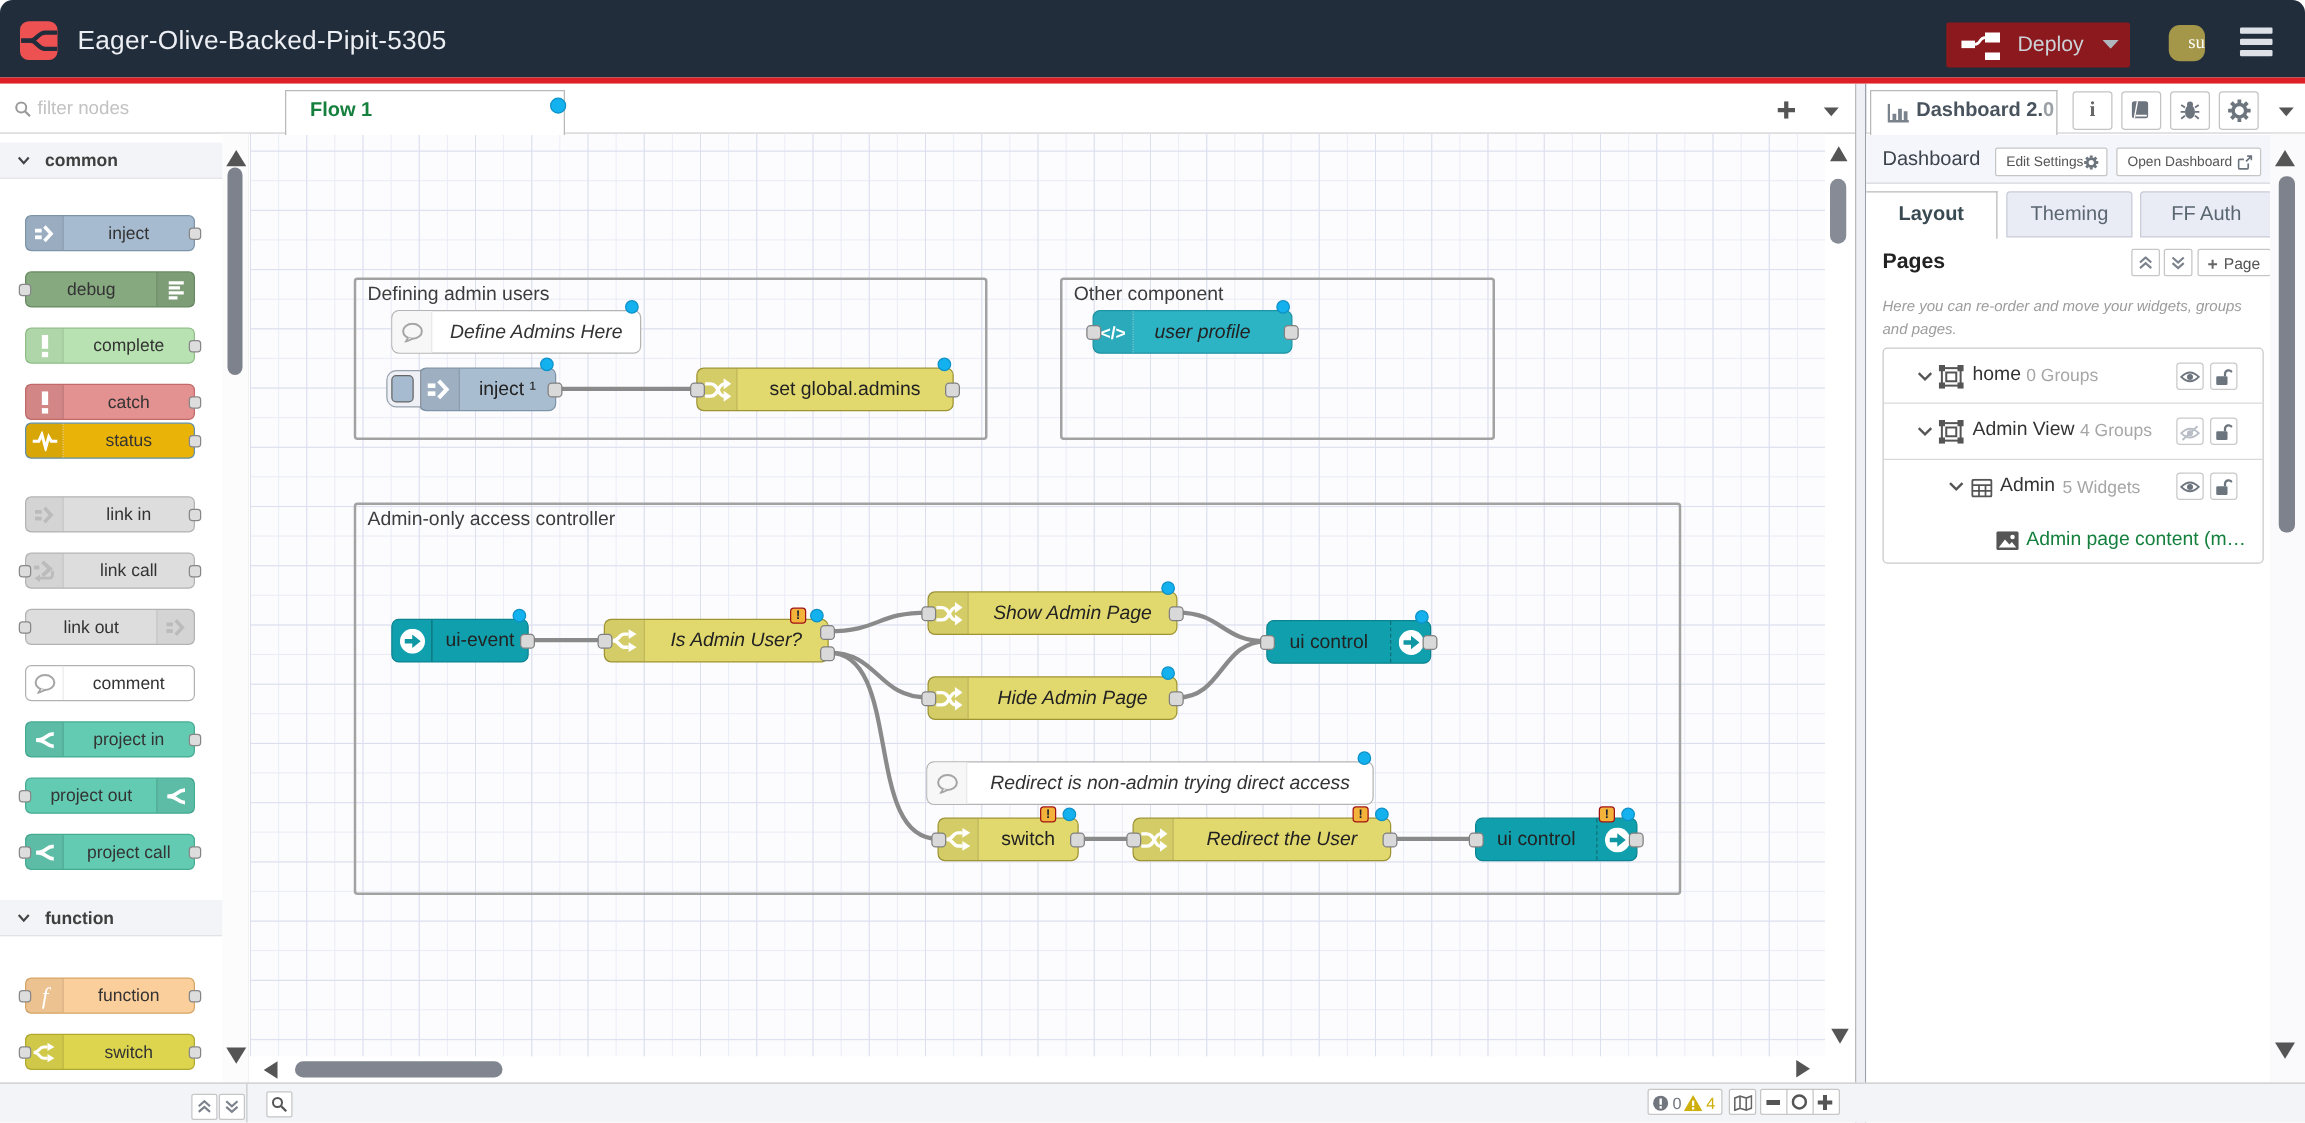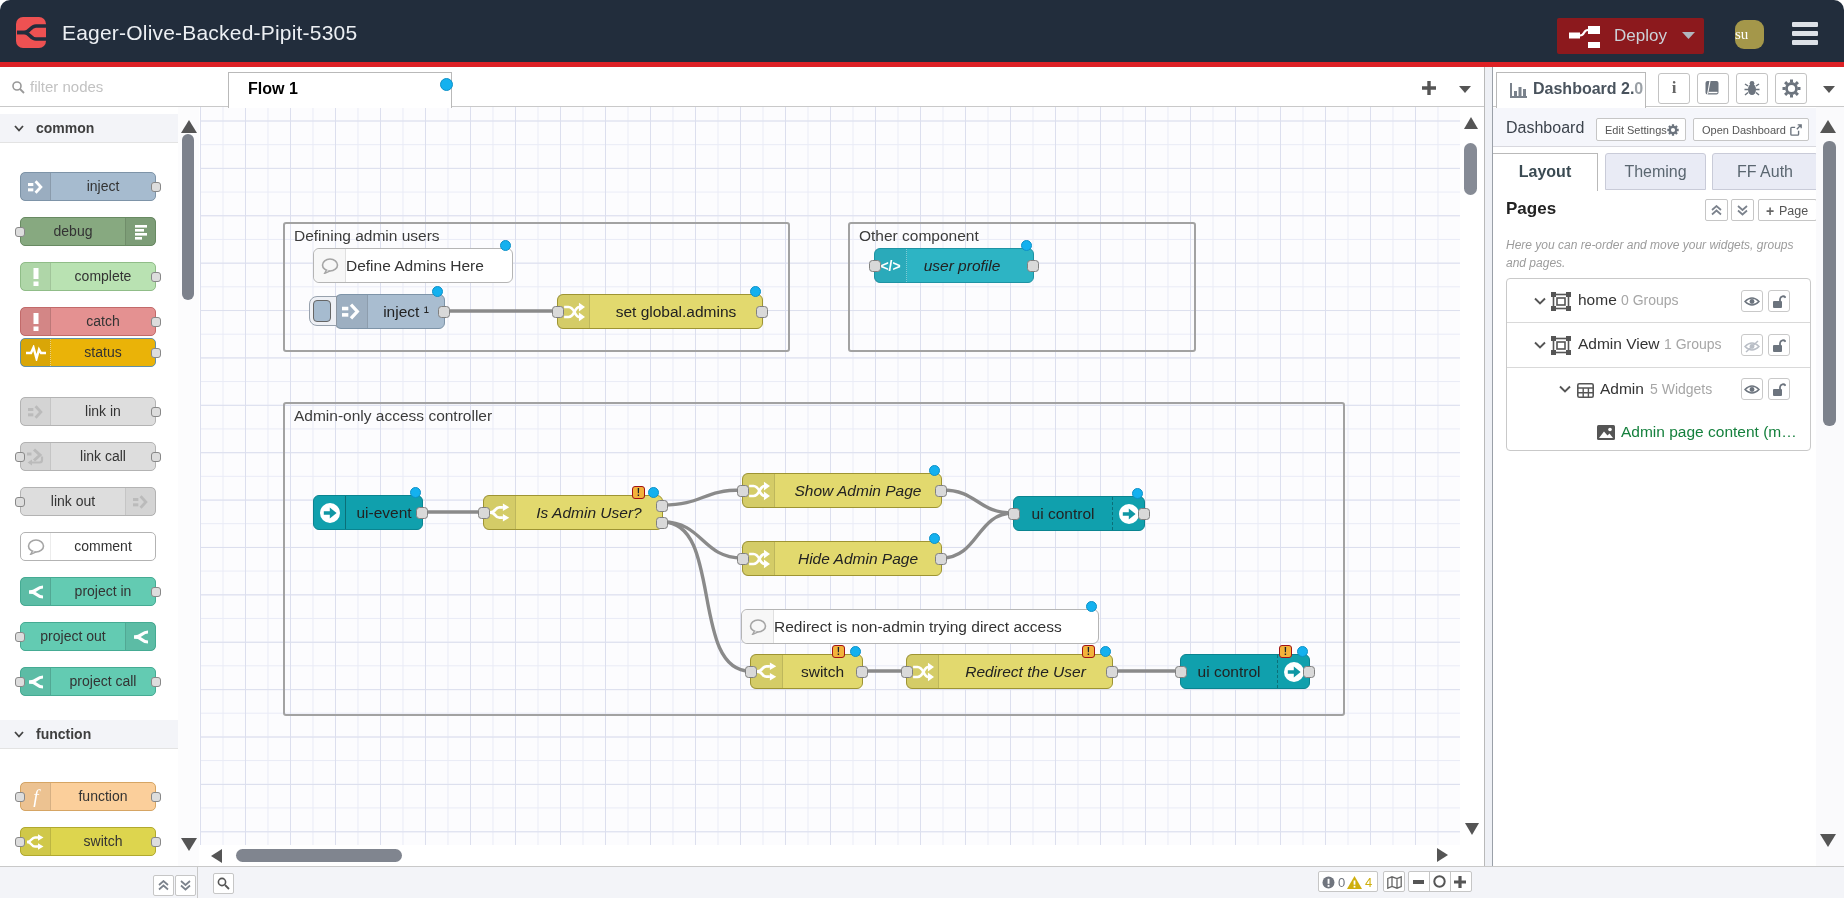--- a/index.html
+++ b/index.html
@@ -4,26 +4,26 @@
 <style>
 *{margin:0;padding:0;box-sizing:border-box}
 html,body{width:1844px;height:898px;overflow:hidden;background:#fff;font-family:"Liberation Sans",sans-serif}
 .abs{position:absolute}
 #header{position:absolute;left:0;top:0;width:1844px;height:62px;background:#222d3c;border-radius:10px 10px 0 0}
 #redline{position:absolute;left:0;top:62px;width:1844px;height:5px;background:#dd2025}
 #logo{position:absolute;left:16px;top:17px;width:30px;height:31px;background:#ee5152;border-radius:7px;overflow:hidden}
 #title{position:absolute;left:62px;top:21px;font-size:21px;color:#eceff3;letter-spacing:0.2px}
 #deploy{position:absolute;left:1557px;top:18px;width:147px;height:36px;background:#8c191d;border-radius:2px}
 #deploy .dtext{position:absolute;left:57px;top:8px;font-size:17px;color:#ccd2d8}
-#avatar{position:absolute;left:1735px;top:20px;width:29px;height:29px;background:#a4974a;border-radius:9px;text-align:left;font-family:"Liberation Serif",serif;font-size:15px;color:#fff;line-height:29px}
+#avatar{position:absolute;left:1735px;top:20px;width:29px;height:29px;background:#a4974a;border-radius:9px;text-align:right;font-family:"Liberation Serif",serif;font-size:15px;color:#fff;line-height:29px}
 .hbar{position:absolute;left:1792px;width:26px;height:5px;background:#dde1e7;border-radius:1px}
 #searchbox{position:absolute;left:0;top:67px;width:199px;height:40px;background:#fff;border-bottom:1px solid #c9c9c9}
 #tabstrip{position:absolute;left:199px;top:67px;width:1285px;height:40px;background:#fff;border-bottom:1px solid #c9c9c9}
 #flowtab{position:absolute;left:228px;top:72px;width:224px;height:36px;background:#fff;border:1px solid #b9b9b9;border-bottom:none;z-index:3}
-#flowtab span{position:absolute;left:19px;top:7px;font-size:16px;font-weight:bold;color:#000000}
+#flowtab span{position:absolute;left:19px;top:7px;font-size:16px;font-weight:bold;color:#15803d}
 #sbheadstrip{position:absolute;left:1493px;top:67px;width:351px;height:40px;background:#fff;border-bottom:1px solid #c9c9c9}
 #dashtab{position:absolute;left:1496px;top:72px;width:150px;height:36px;background:#fff;border:1px solid #b9b9b9;border-bottom:none;z-index:3}
 .sbbtn{position:absolute;top:73px;width:32px;height:31px;background:#fff;border:1px solid #c3c3c3;border-radius:3px}
 
 #palette{position:absolute;left:0;top:107px;width:199px;height:759px;background:#fff;border-right:1px solid #c9c9c9}
 .cat{position:absolute;left:0;width:178px;height:29px;background:#f3f4f8;border-bottom:1px solid #e3e3e3;font-size:14px;font-weight:bold;color:#3f3f3f;line-height:29px}
 .cat span{margin-left:36px}
 .pn{position:absolute;left:20px;width:136px;height:29px;border:1px solid;border-radius:5px}
 .pni{position:absolute;top:0;width:30px;height:27px;display:flex;align-items:center;justify-content:center}
 .pnl{position:absolute;top:0;height:27px;line-height:27px;font-size:14px;color:#333;text-align:center}
@@ -35,21 +35,21 @@
 .node{position:absolute;height:35px;border:1px solid;border-radius:6px;font-size:15.5px;color:#222}
 .nicon{position:absolute;top:0;bottom:0;width:32px;display:flex;align-items:center;justify-content:center}
 .nlab{position:absolute;top:0;height:33px;line-height:33px;text-align:center;white-space:nowrap}
 .port{position:absolute;width:12px;height:12px;background:#d9d9d9;border:1px solid #808080;border-radius:3.5px;z-index:5}
 .pin{left:-6px;top:11px}
 .pout{right:-6px;top:11px}
 .dot{position:absolute;width:11px;height:11px;border-radius:50%;background:#14b1ef;border:1px solid #0d91c8;right:1px;top:-9px;z-index:6}
 .warn{position:absolute;width:13px;height:13px;background:#f3b23a;border:1.5px solid #a11215;border-radius:3px;top:-10px;right:17px;z-index:6;color:#16222d;font-size:10px;font-weight:bold;text-align:center;line-height:11px}
 .comment{position:absolute;height:35px;background:#fff;border:1px solid #b5b5b5;border-radius:6px;font-size:15.5px;color:#333}
 .cicon{position:absolute;left:0;top:0;bottom:0;width:32px;background:#f7f7f7;border-right:1px solid #e0e0e0;border-radius:6px 0 0 6px;display:flex;align-items:center;justify-content:center}
-.clab{position:absolute;left:32px;right:0;top:0;height:33px;line-height:33px;text-align:left;white-space:nowrap}
+.clab{position:absolute;left:32px;right:0;top:0;height:33px;line-height:33px;text-align:center;font-style:italic;white-space:nowrap}
 
 #footer{position:absolute;left:0;top:866px;width:1844px;height:32px;background:#f3f4f8;border-top:1px solid #c9c9c9}
 .fbtn{position:absolute;background:#fff;border:1px solid #c6c6c6;border-radius:2px}
 
 #sidebar{position:absolute;left:1493px;top:107px;width:351px;height:759px;background:#fff}
 #divider{position:absolute;left:1484px;top:67px;width:9px;height:831px;background:#eef0f5;border-left:1px solid #b9b9b9;border-right:1px solid #9aa0a8}
 .tri{width:0;height:0;position:absolute}
 </style>
 </head>
 <body>
@@ -625,21 +625,21 @@
           <rect x="6" y="6" width="8" height="7"></rect>
         </g>
         <g fill="#555">
           <rect x="0" y="0" width="5" height="5"></rect>
           <rect x="15" y="0" width="5" height="5"></rect>
           <rect x="0" y="14" width="5" height="5"></rect>
           <rect x="15" y="14" width="5" height="5"></rect>
         </g>
       </svg>
   <span class="abs" style="left:71px;top:56px;font-size:15.5px;color:#333">Admin View</span>
-  <span class="abs" style="left:157px;top:57px;font-size:14px;color:#a6a6a6">1 Groups</span>
+  <span class="abs" style="left:157px;top:57px;font-size:14px;color:#a6a6a6">4 Groups</span>
   <div class="abs" style="left:234px;top:55px;width:22px;height:22px;background:#fff;border:1px solid #c9c9c9;border-radius:3px">
     <svg width="16" height="13" viewBox="0 0 16 13" style="position:absolute;left:2px;top:5px">
           <path d="M1 6.5 Q8 -0.5 15 6.5 Q8 13.5 1 6.5 z" fill="none" stroke="#b9bec6" stroke-width="1.5"></path>
           <circle cx="8" cy="6.5" r="2.4" fill="#b9bec6"></circle>
           <line x1="2" y1="12" x2="14" y2="1" stroke="#b9bec6" stroke-width="1.5"></line>
         </svg>
   </div>
   <div class="abs" style="left:261px;top:55px;width:22px;height:22px;background:#fff;border:1px solid #c9c9c9;border-radius:3px">
     <svg width="14" height="15" viewBox="0 0 14 15" style="position:absolute;left:3px;top:3px">
           <rect x="1" y="7" width="9" height="7" rx="1" fill="#6c747e"></rect>

